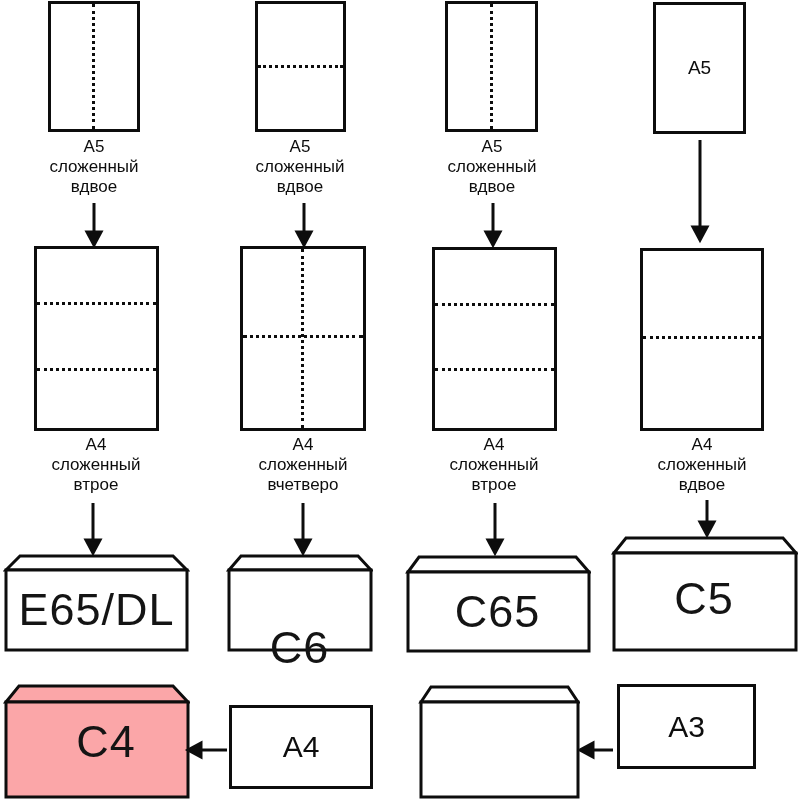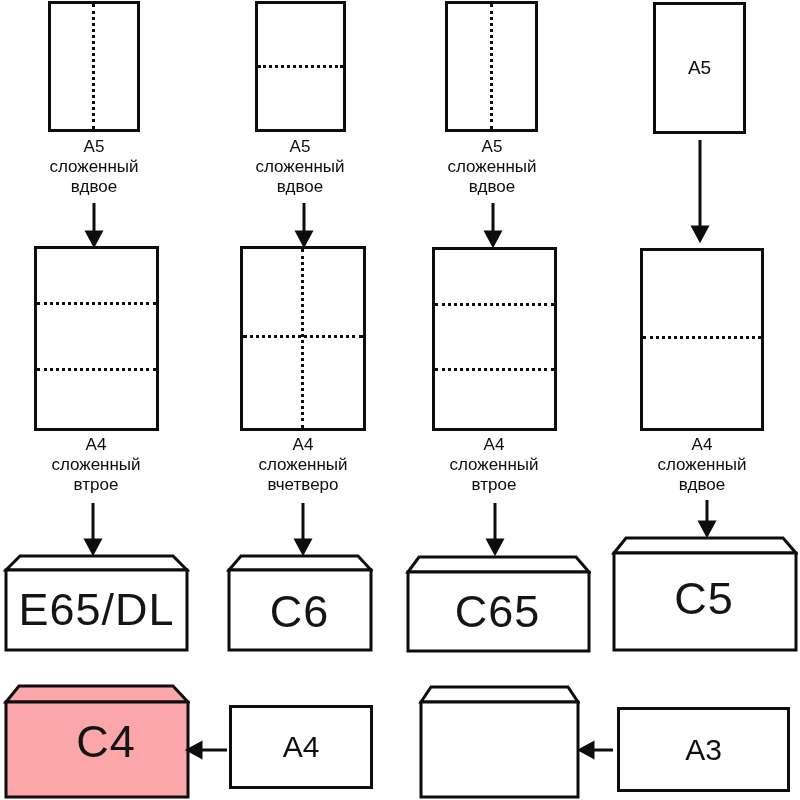--- a/index.html
+++ b/index.html
@@ -88,21 +88,21 @@
   <svg class="env-svg" style="left:3px;top:553px;" width="187" height="100" viewBox="0 0 187 100">
     <polygon points="3,17 17,3 170,3 184,17" fill="#ffffff" stroke="#0d0d0d" stroke-width="3"></polygon>
     <rect x="3" y="17" width="181" height="80" fill="#ffffff" stroke="#0d0d0d" stroke-width="3"></rect>
   </svg>
   <div class="big-label env-label" style="left:3px;top:570px;width:187px;height:80px;">E65/DL</div>
 
   <svg class="env-svg" style="left:226px;top:553px;" width="147" height="100" viewBox="0 0 147 100">
     <polygon points="3,17 15,3 132,3 145,17" fill="#ffffff" stroke="#0d0d0d" stroke-width="3"></polygon>
     <rect x="3" y="17" width="142" height="80" fill="#ffffff" stroke="#0d0d0d" stroke-width="3"></rect>
   </svg>
-  <div class="big-label env-label" style="left:226px;top:566px;width:147px;height:92px;">C6</div>
+  <div class="big-label env-label" style="left:226px;top:602px;width:147px;height:92px;">C6</div>
 
   <svg class="env-svg" style="left:404px;top:554px;" width="187" height="100" viewBox="0 0 187 100">
     <polygon points="4,18 15,3 172,3 185,18" fill="#ffffff" stroke="#0d0d0d" stroke-width="3"></polygon>
     <rect x="4" y="18" width="181" height="79" fill="#ffffff" stroke="#0d0d0d" stroke-width="3"></rect>
   </svg>
   <div class="big-label env-label" style="left:404px;top:572px;width:187px;height:79px;">C65</div>
 
   <svg class="env-svg" style="left:610px;top:535px;" width="188" height="118" viewBox="0 0 188 118">
     <polygon points="4,18 16,3 173,3 186,18" fill="#ffffff" stroke="#0d0d0d" stroke-width="3"></polygon>
     <rect x="4" y="18" width="182" height="97" fill="#ffffff" stroke="#0d0d0d" stroke-width="3"></rect>
@@ -117,21 +117,21 @@
 
   <div class="paper" style="left:229px;top:705px;width:144px;height:84px;">
     <span class="bottom-paper-label">A4</span>
   </div>
 
   <svg class="env-svg" style="left:417px;top:684px;" width="163" height="116" viewBox="0 0 163 116">
     <polygon points="4,18 14,3 151,3 161,18" fill="#ffffff" stroke="#0d0d0d" stroke-width="3"></polygon>
     <rect x="4" y="18" width="157" height="95" fill="#ffffff" stroke="#0d0d0d" stroke-width="3"></rect>
   </svg>
 
-  <div class="paper" style="left:617px;top:707px;width:173px;height:85px;">
+  <div class="paper" style="left:617px;top:684px;width:139px;height:85px;">
     <span class="bottom-paper-label">A3</span>
   </div>
 
   <svg class="arrows-svg" width="800" height="800" viewBox="0 0 800 800">
     <g stroke="#0d0d0d" stroke-width="3" fill="#0d0d0d">
 
       <g>
           <line x1="94" y1="203" x2="94" y2="233"></line>
           <polygon points="87,232 101,232 94,245"></polygon>
         </g>

